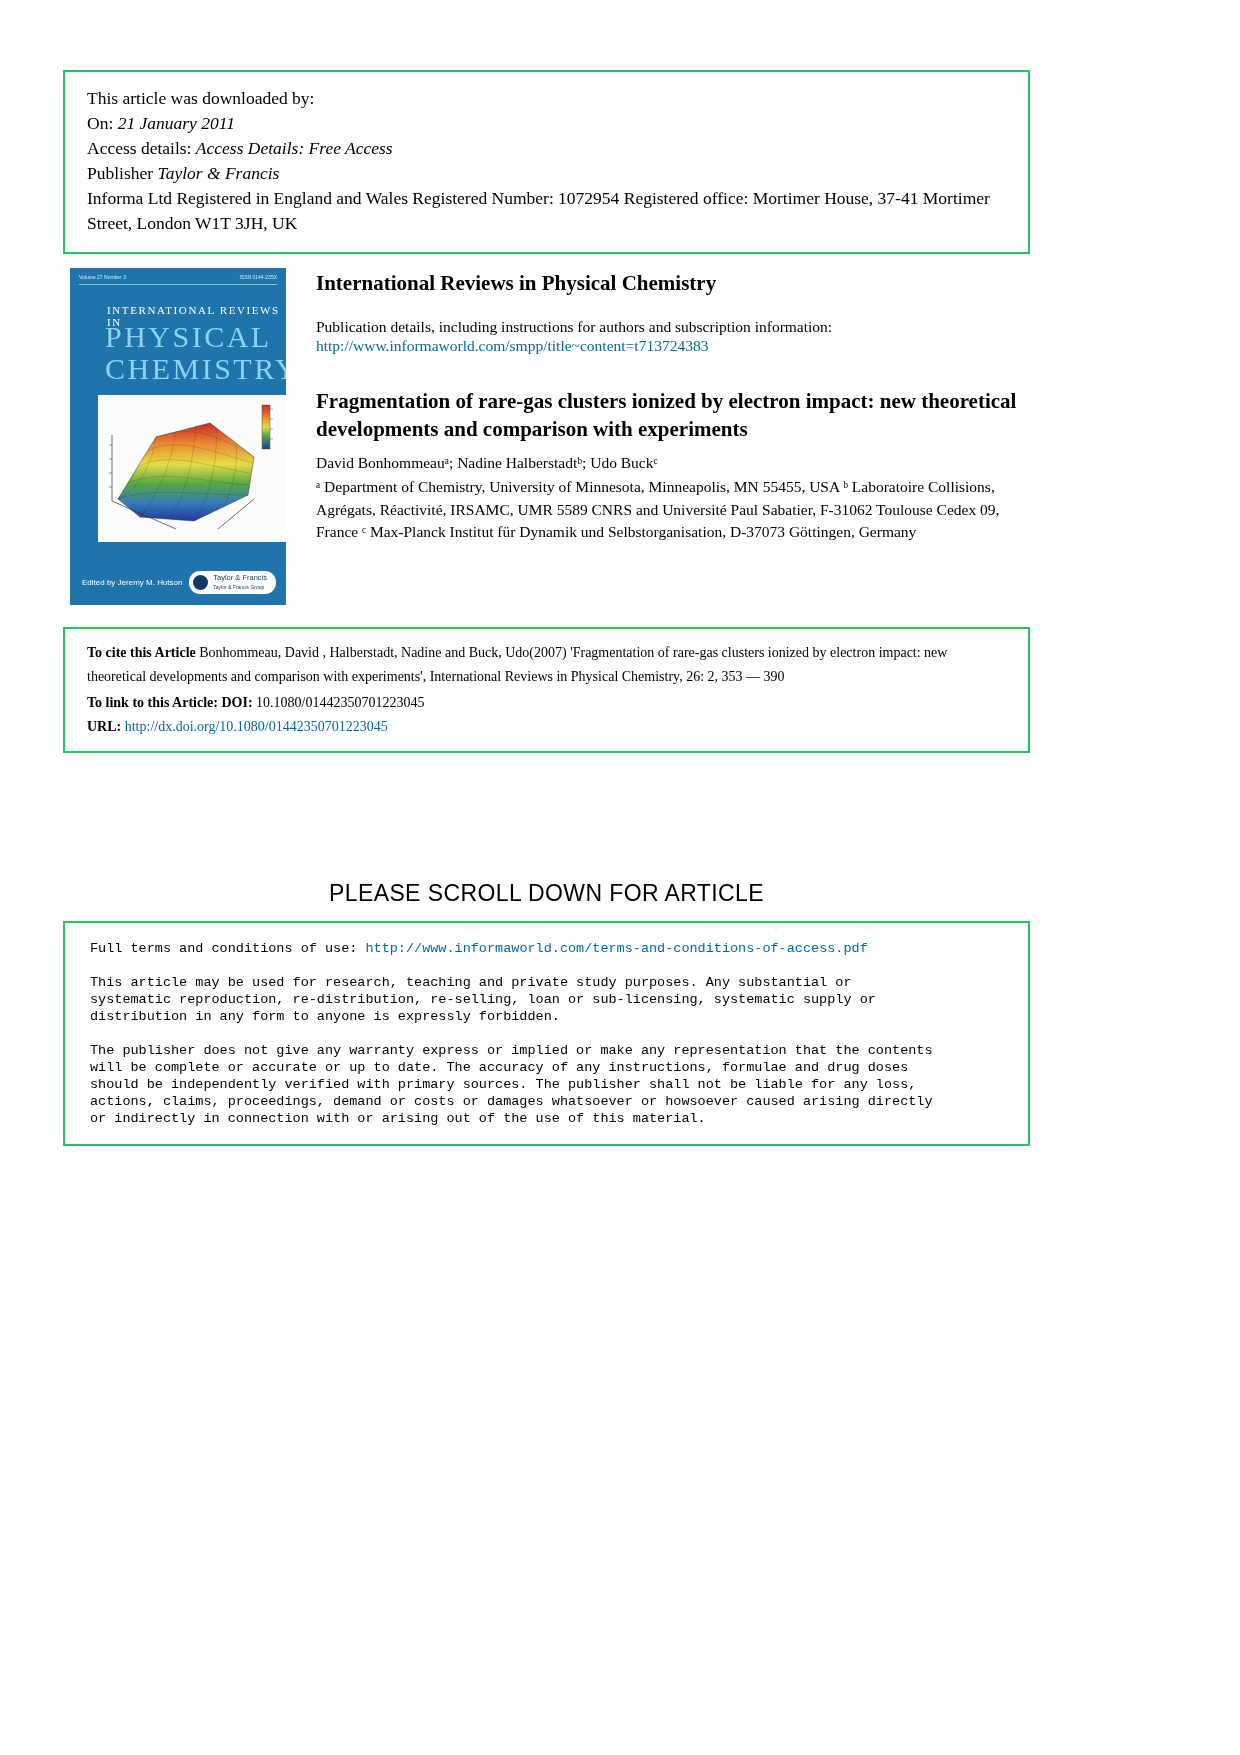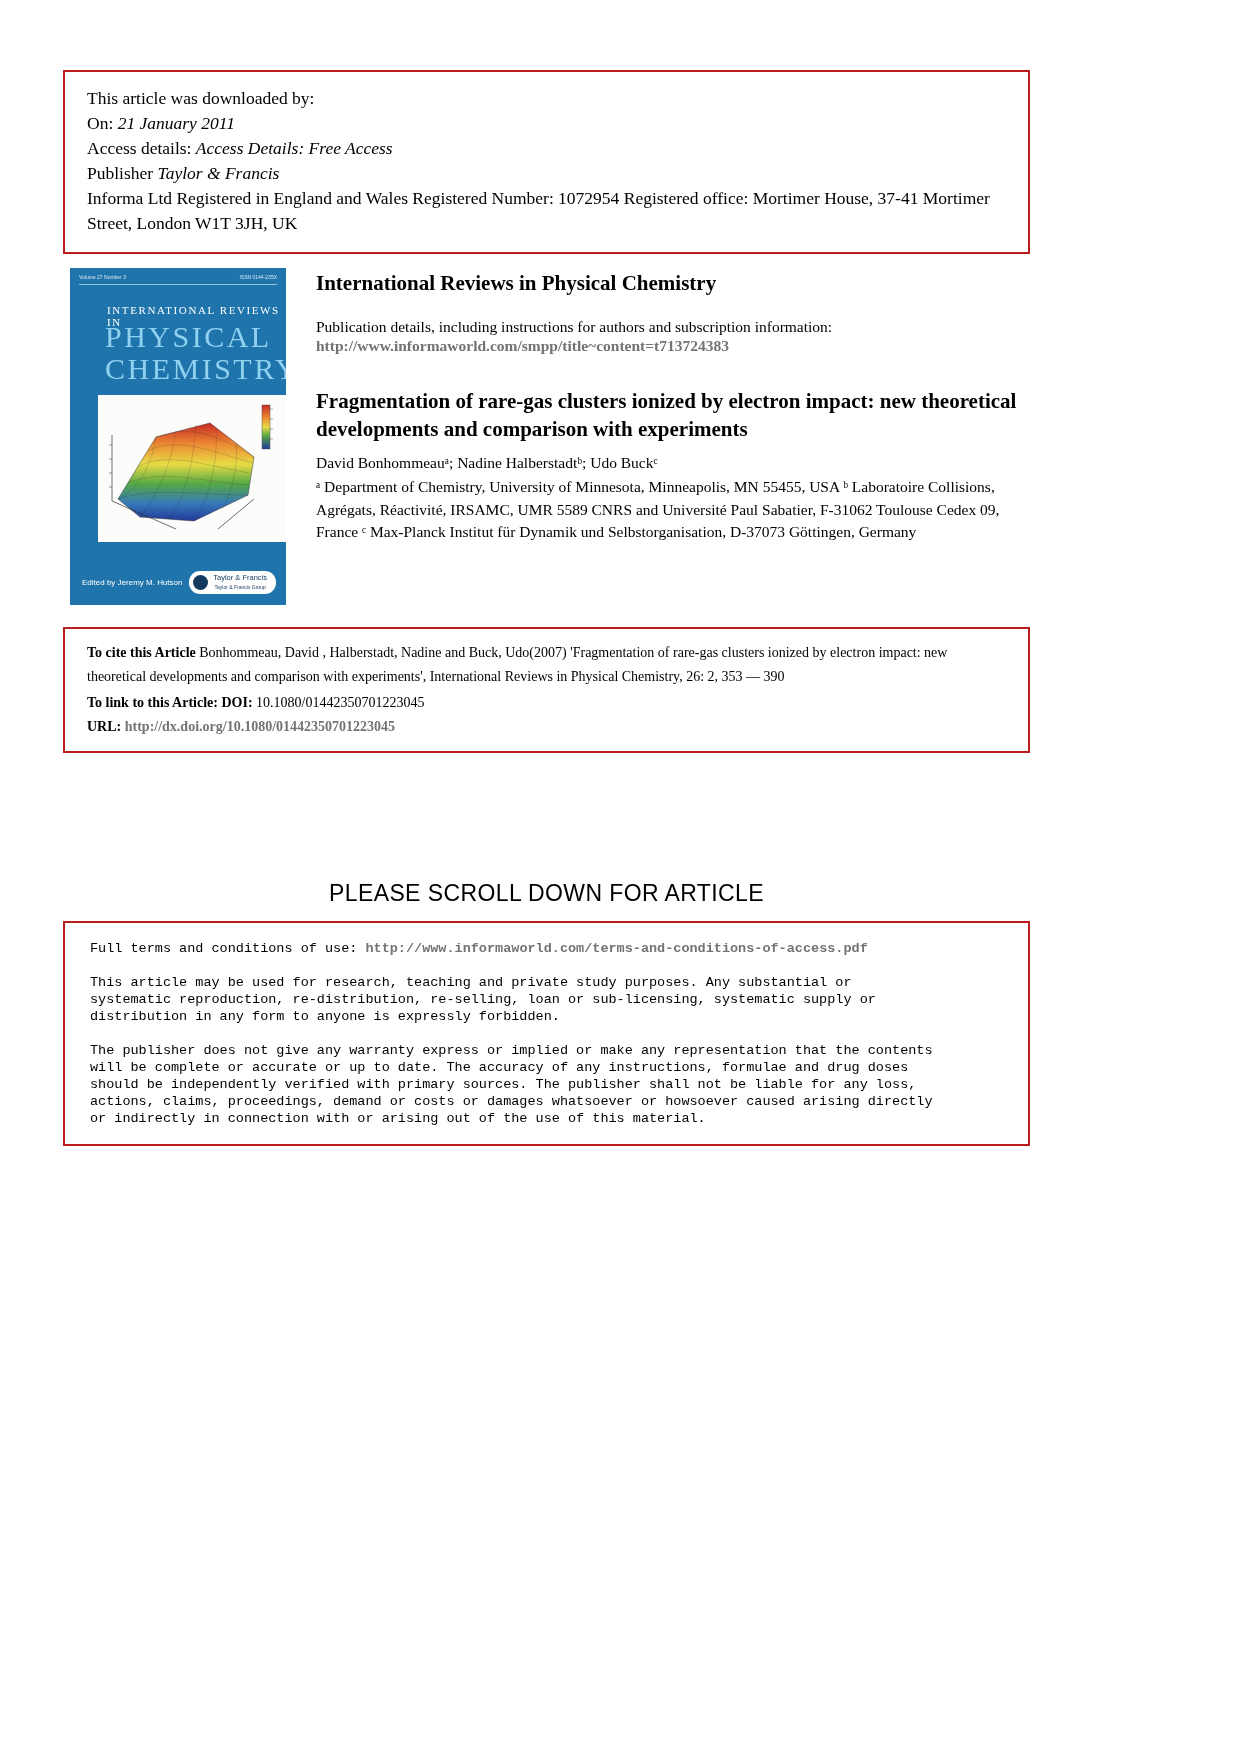--- a/index.html
+++ b/index.html
@@ -1,35 +1,35 @@
 <!DOCTYPE html>
 <html><head>
 <meta charset="utf-8">
 <style>
   html, body { margin:0; padding:0; }
   body { width:1240px; background:#ffffff; font-family:"Liberation Serif", serif; color:#000000; }
   .page { position:relative; width:1240px; height:1755px; background:#ffffff; overflow:hidden; }
-  .box { position:absolute; border:2px solid #b91c1c; background:#ffffff; box-sizing:border-box; }
+  .box { position:absolute; border:2px solid #22c55e; background:#ffffff; box-sizing:border-box; }
   .it { font-style:italic; }
   .b  { font-weight:bold; }
-  .link { color:#737373; text-decoration:none; cursor:pointer;font-weight:bold; }
+  .link { color:#0369a1; text-decoration:none; cursor:pointer; }
 
   
   .download-box { left:63px; top:70px; width:967px; padding:14px 22px 16px; font-size:17.5px; line-height:25px; }
 
   
   .cover { position:absolute; left:70px; top:268px; width:216px; height:337px; background:#1e74ab; overflow:hidden; }
   .cover-masthead { position:absolute; top:6px; left:9px; right:9px; display:flex; justify-content:space-between;
                     font-family:"Liberation Sans", sans-serif; font-size:5px; color:#d6eaf8;
                     border-bottom:1px solid rgba(255,255,255,0.55); padding-bottom:4px; }
   .cover-series { position:absolute; top:36px; left:37px; font-size:11px; letter-spacing:1.6px; color:#ffffff; }
   .cover-title  { position:absolute; left:35px; color:#90d1f0; font-size:30px; letter-spacing:2.5px; }
   .ct1 { top:52px; } .ct2 { top:84px; }
   .cover-plot { position:absolute; left:28px; top:127px; width:188px; height:147px; background:#fcfcfa; }
-  .cover-footer { position:absolute; left:12px; right:10px; bottom:11px; display:flex; justify-content:space-between; align-items:center;text-align:center; }
+  .cover-footer { position:absolute; left:12px; right:10px; bottom:11px; display:flex; justify-content:space-between; align-items:center; }
   .cover-edited { font-family:"Liberation Sans", sans-serif; font-size:8px; color:#ffffff; }
   .tf-badge { background:#ffffff; border-radius:11px; padding:3px 9px 3px 4px; display:flex; align-items:center; gap:5px; }
   .tf-circle { width:15px; height:15px; border-radius:50%; background:#14395f; flex:0 0 auto; }
   .tf-text { font-family:"Liberation Sans", sans-serif; font-size:7.5px; color:#14395f; line-height:8.5px; white-space:nowrap; }
   .tf-text .sub { font-size:5px; display:block; color:#14395f; }
 
   
   .journal-info { position:absolute; left:316px; top:271px; width:704px; }
   .journal-title { font-size:21px; font-weight:bold; }
   .pub-details { font-size:15.5px; line-height:21px; margin-top:20px; }

